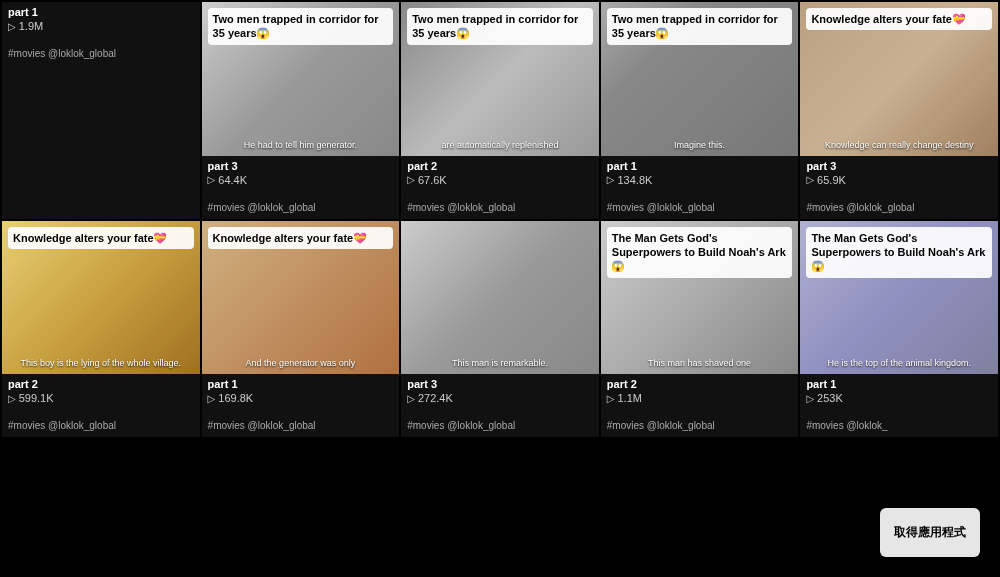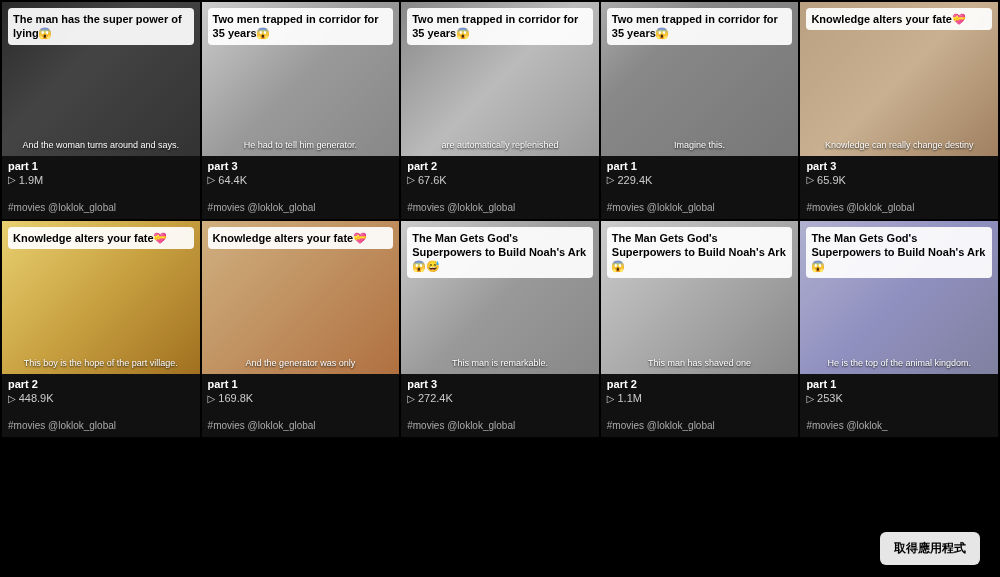--- a/index.html
+++ b/index.html
@@ -95,40 +95,35 @@
     .scene-2 { background: linear-gradient(135deg, #ccc 0%, #999 50%, #888 100%); }
     .scene-3 { background: linear-gradient(135deg, #888 0%, #bbb 50%, #999 100%); }
     .scene-4 { background: linear-gradient(135deg, #aaa 0%, #888 30%, #777 100%); }
     .scene-5 { background: linear-gradient(135deg, #b8a080 0%, #c8b090 50%, #a08060 100%); }
     .scene-6 { background: linear-gradient(135deg, #e8d070 0%, #c8a040 50%, #a07020 100%); }
     .scene-7 { background: linear-gradient(135deg, #d0b080 0%, #c09060 50%, #b07040 100%); }
     .scene-9 { background: linear-gradient(135deg, #ccc 0%, #aaa 50%, #888 100%); }
     .scene-10 { background: linear-gradient(135deg, #b0b0d0 0%, #9090c0 50%, #8080a0 100%); }
     .toast-overlay {
       position: fixed;
-      bottom: 12px;
+      bottom: 20px;
       right: 20px;
       background: rgba(255,255,255,0.9);
       color: #000;
-      padding: 8px 14px;
+      padding: 16px 14px;
       border-radius: 6px;
       font-size: 12px;
       font-weight: 600;
     }
   </style>
 </head>
 <body>
 
 <div class="grid">
 <div class="card">
-    <div class="card-thumbnail scene-1">
-      <div class="thumb-placeholder"></div>
-      <div class="card-title-overlay">The man has the super power of lying😱</div>
-      <div class="card-subtitle-overlay">And the woman turns around and says.</div>
-    </div>
     <div class="card-info">
       <div class="card-part">part 1</div>
       <div class="card-views">1.9M</div>
       <div class="card-tags">#movies @loklok_global</div>
     </div>
   </div>
     <div class="card">
     <div class="card-thumbnail scene-2">
       <div class="thumb-placeholder"></div>
       <div class="card-title-overlay">Two men trapped in corridor for 35 years😱</div>
@@ -153,64 +148,63 @@
     </div>
   </div>
     <div class="card">
     <div class="card-thumbnail scene-4">
       <div class="thumb-placeholder"></div>
       <div class="card-title-overlay">Two men trapped in corridor for 35 years😱</div>
       <div class="card-subtitle-overlay">Imagine this.</div>
     </div>
     <div class="card-info">
       <div class="card-part">part 1</div>
-      <div class="card-views">229.4K</div>
+      <div class="card-views">134.8K</div>
       <div class="card-tags">#movies @loklok_global</div>
     </div>
   </div>
     <div class="card">
     <div class="card-thumbnail scene-5">
       <div class="thumb-placeholder"></div>
       <div class="card-title-overlay">Knowledge alters your fate💝</div>
       <div class="card-subtitle-overlay">Knowledge can really change destiny</div>
     </div>
     <div class="card-info">
       <div class="card-part">part 3</div>
       <div class="card-views">65.9K</div>
       <div class="card-tags">#movies @loklok_global</div>
     </div>
   </div>
     <div class="card">
     <div class="card-thumbnail scene-6">
       <div class="thumb-placeholder"></div>
       <div class="card-title-overlay">Knowledge alters your fate💝</div>
-      <div class="card-subtitle-overlay">This boy is the hope of the part village.</div>
+      <div class="card-subtitle-overlay">This boy is the lying of the whole village.</div>
     </div>
     <div class="card-info">
       <div class="card-part">part 2</div>
-      <div class="card-views">448.9K</div>
+      <div class="card-views">599.1K</div>
       <div class="card-tags">#movies @loklok_global</div>
     </div>
   </div>
     <div class="card">
     <div class="card-thumbnail scene-7">
       <div class="thumb-placeholder"></div>
       <div class="card-title-overlay">Knowledge alters your fate💝</div>
       <div class="card-subtitle-overlay">And the generator was only</div>
     </div>
     <div class="card-info">
       <div class="card-part">part 1</div>
       <div class="card-views">169.8K</div>
       <div class="card-tags">#movies @loklok_global</div>
     </div>
   </div>
     <div class="card">
     <div class="card-thumbnail scene-2">
       <div class="thumb-placeholder"></div>
-      <div class="card-title-overlay">The Man Gets God's Superpowers to Build Noah's Ark😱😅</div>
       <div class="card-subtitle-overlay">This man is remarkable.</div>
     </div>
     <div class="card-info">
       <div class="card-part">part 3</div>
       <div class="card-views">272.4K</div>
       <div class="card-tags">#movies @loklok_global</div>
     </div>
   </div>
     <div class="card">
     <div class="card-thumbnail scene-9">

